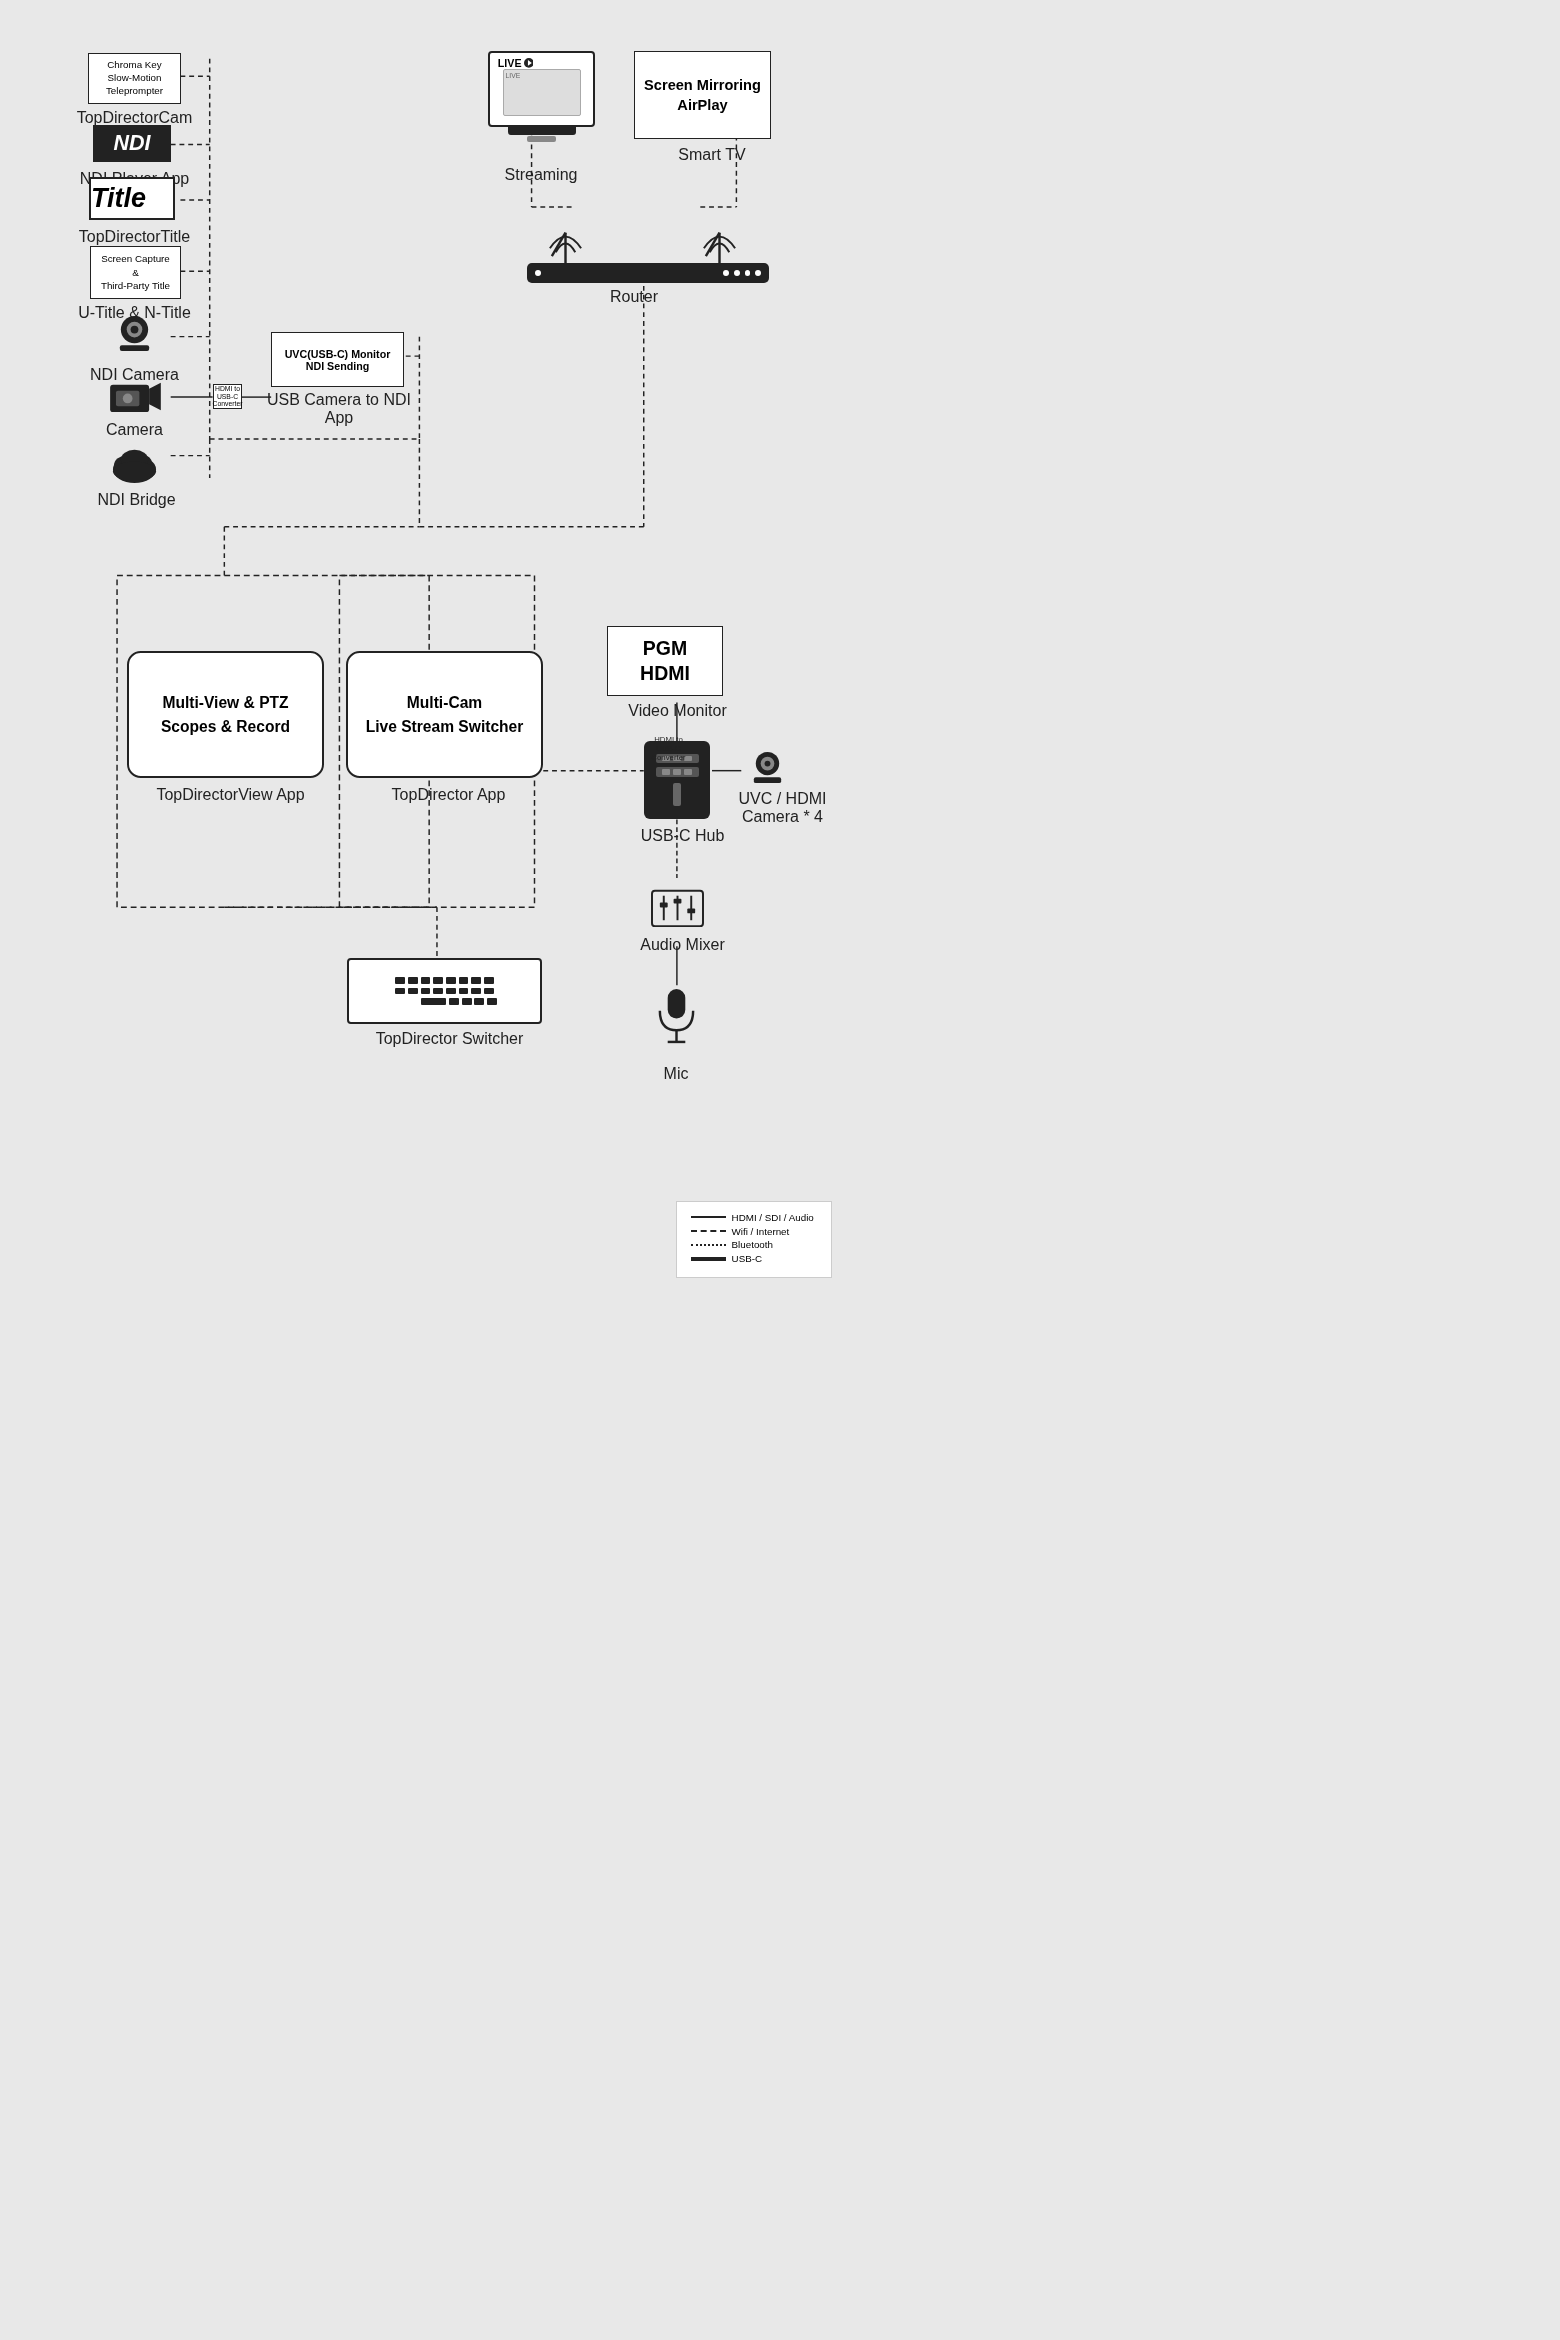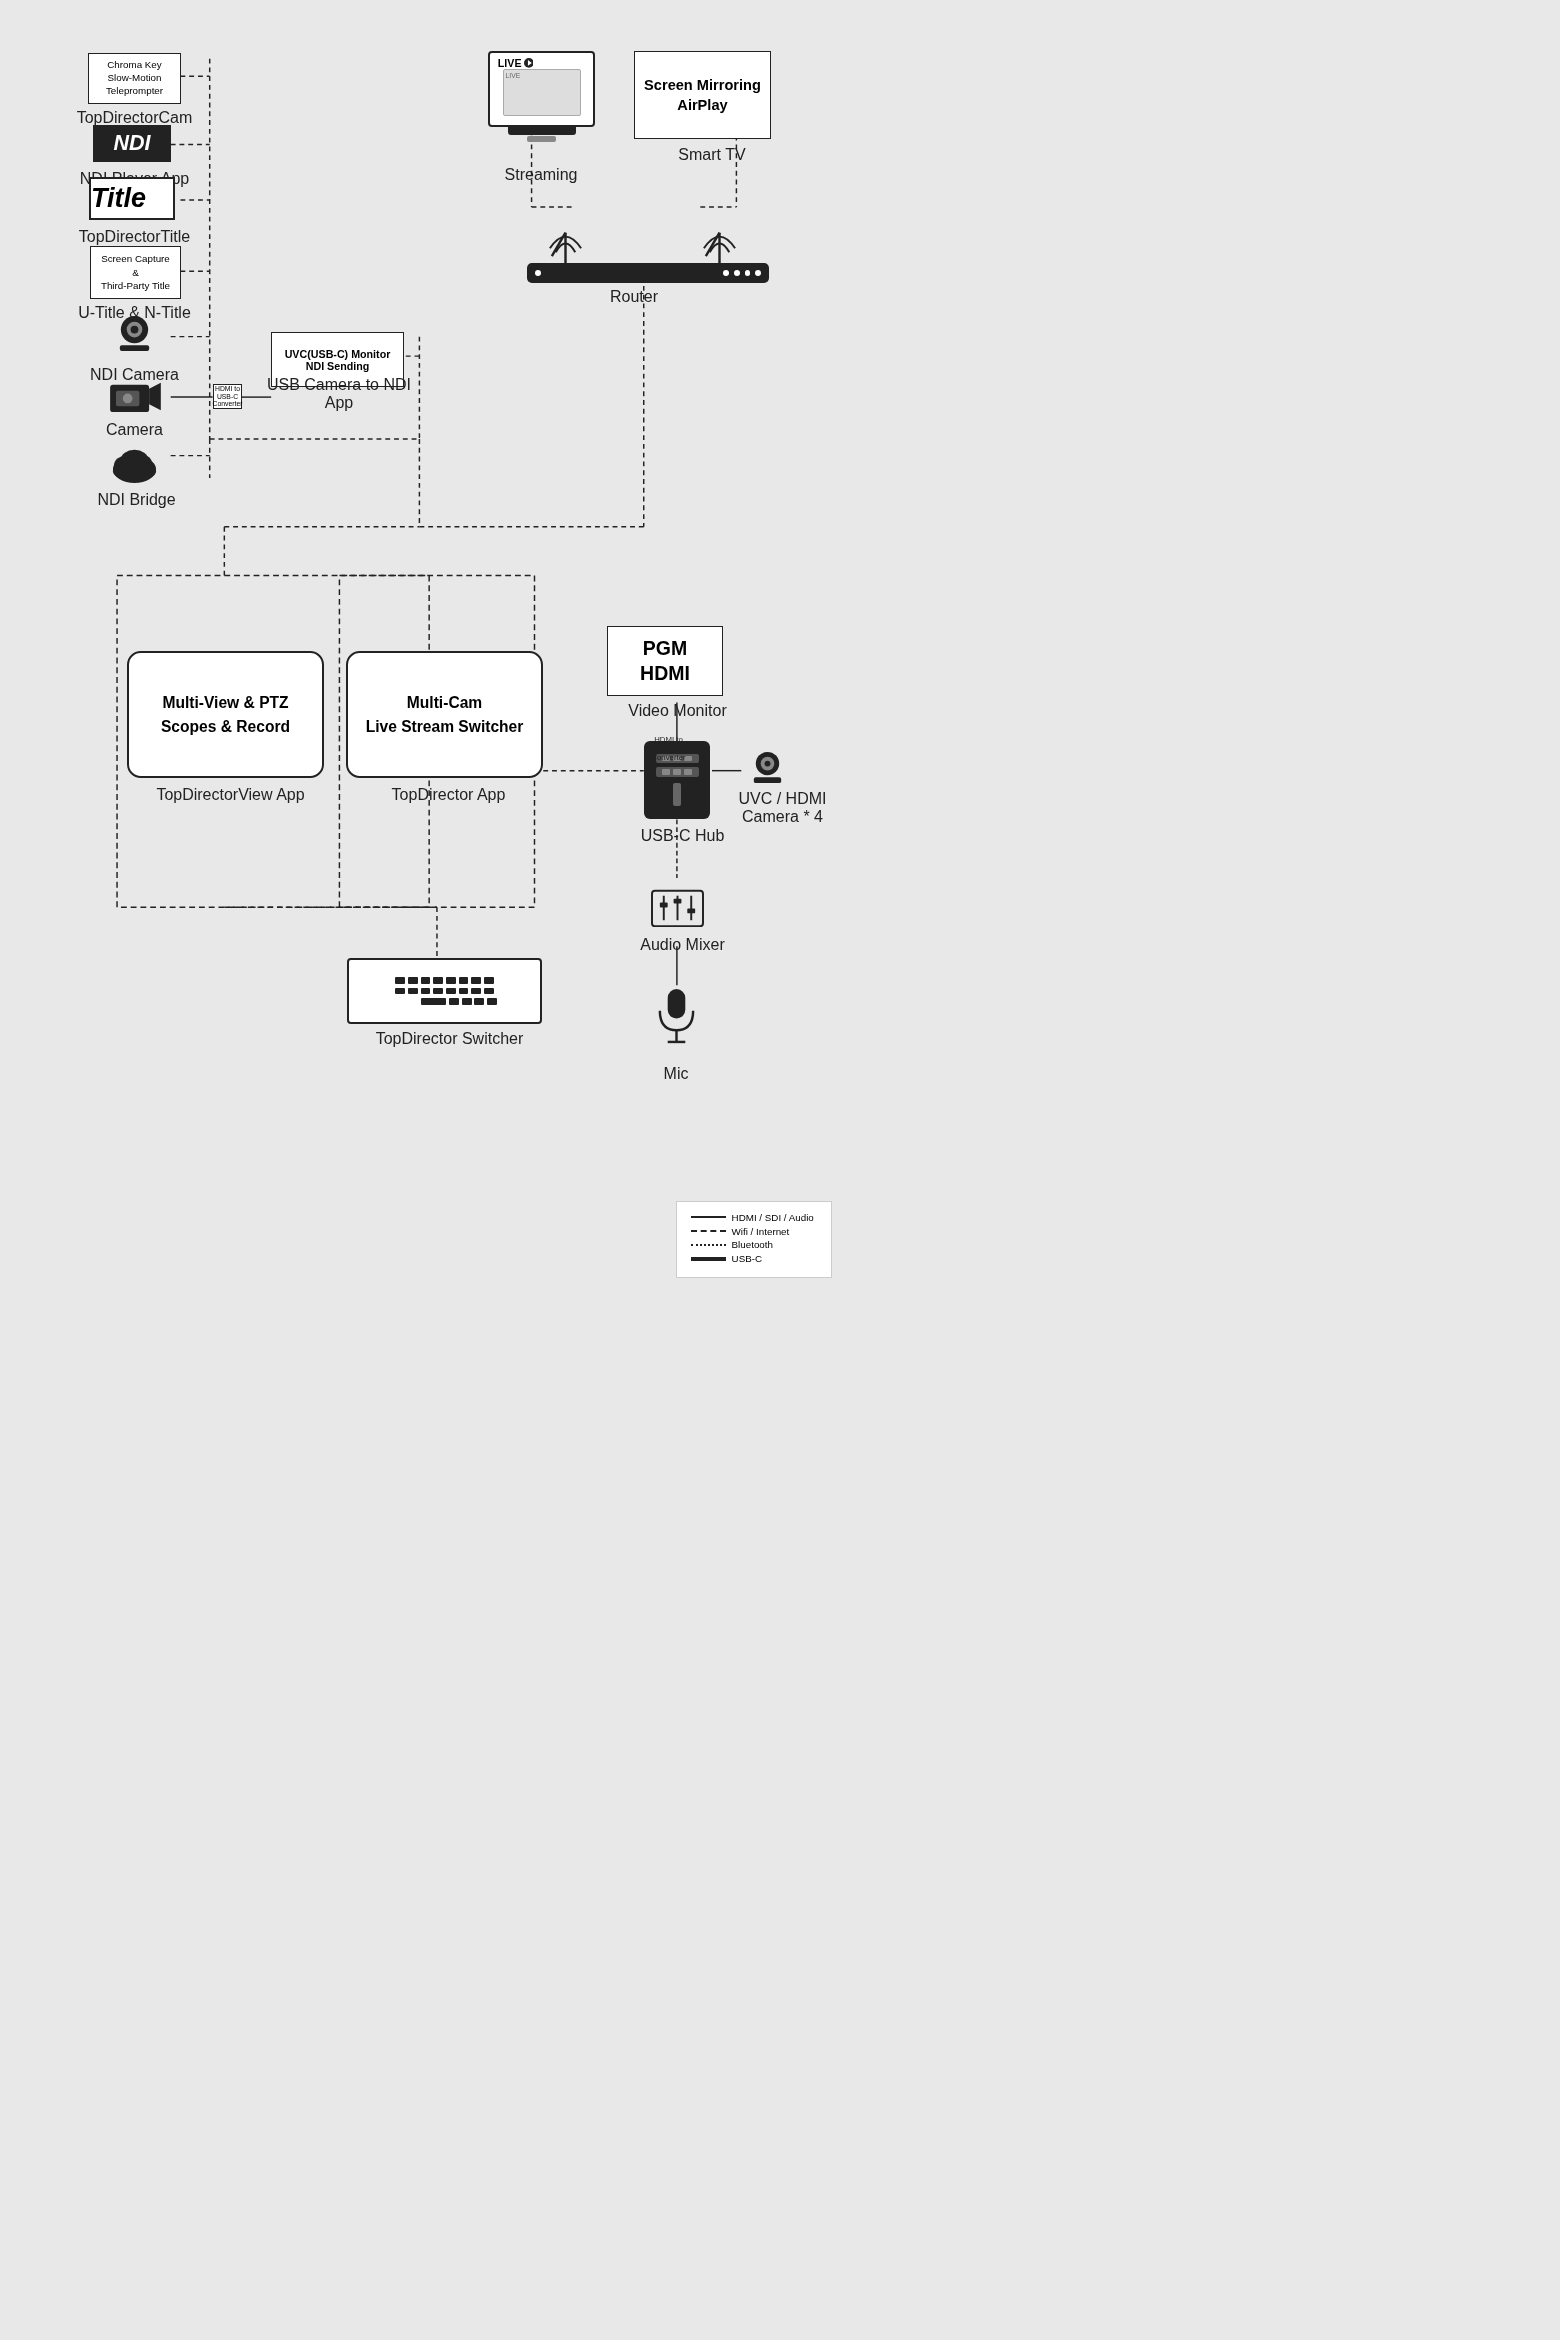--- a/index.html
+++ b/index.html
@@ -228,21 +228,21 @@
     <span>Camera</span>
   </div>
 
   <div class="box" style="left:213px; top:384px; width:29px; height:25px; font-size:6.8px; padding:2px; line-height:1.1;">
     <span>HDMI to USB-C Converter</span>
   </div>
 
   <div class="box box-bold" style="left:271px; top:332px; width:133px; height:55px; font-size:10.7px; font-weight:700;">
     <span>UVC(USB-C) Monitor<br>NDI Sending</span>
   </div>
-  <div class="label" style="left:261px; top:376px; width:156px;text-align:center;">
+  <div class="label" style="left:261px; top:391px; width:156px;text-align:center;">
     <span>USB Camera to NDI App</span>
   </div>
 
   <div style="position:absolute; left:98px; top:435px; width:72px; height:55px; display:flex; align-items:center; justify-content:center;">
     <svg width="53" height="45" viewBox="0 0 54 46">
       <ellipse cx="27" cy="30" rx="22" ry="14" fill="#222"></ellipse>
       <ellipse cx="18" cy="26" rx="12" ry="10" fill="#222"></ellipse>
       <ellipse cx="35" cy="24" rx="10" ry="9" fill="#222"></ellipse>
       <ellipse cx="27" cy="20" rx="14" ry="10" fill="#222"></ellipse>
       <ellipse cx="27" cy="32" rx="22" ry="10" fill="#222"></ellipse>

